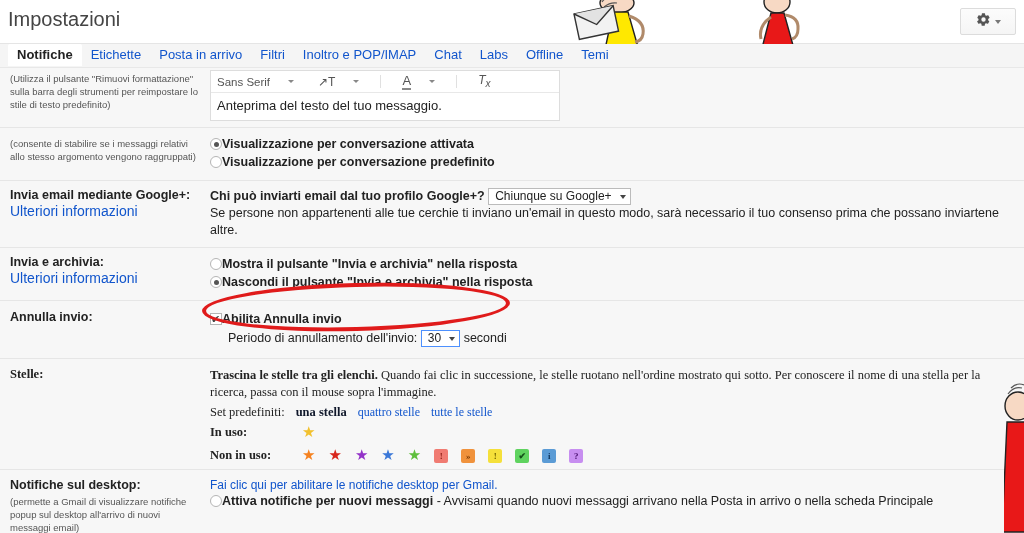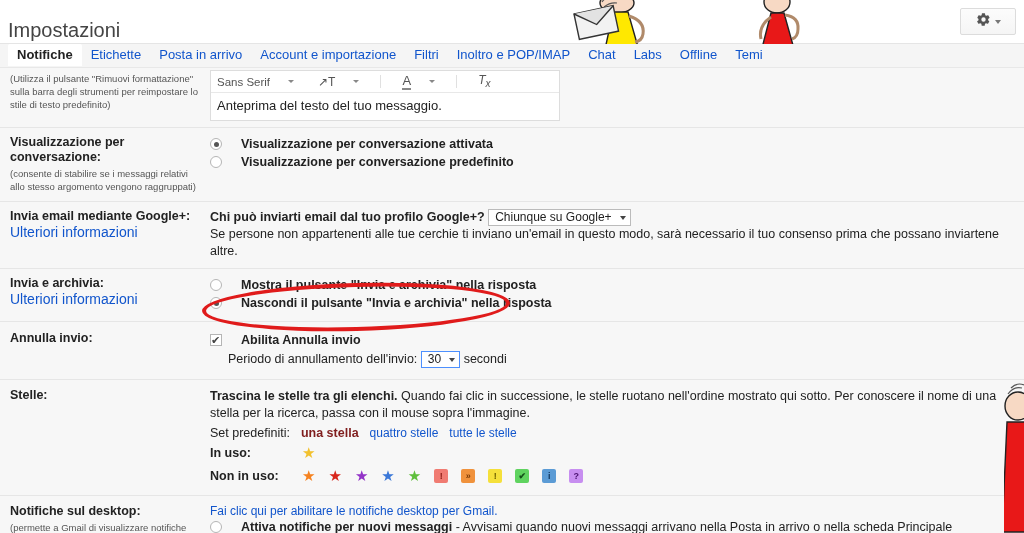--- a/index.html
+++ b/index.html
@@ -13,21 +13,21 @@
 
   
   .header {
     position: relative;
     height: 44px;
     background: #ffffff;
     border-bottom: 1px solid #e5e5e5;
   }
   .page-title {
     position: absolute;
-    left: 8px; top: 19px;
+    left: 8px; top: 8px;
     font-size: 20px;
     color: #444;
     font-weight: 400;
   }
   .gear-btn {
     position: absolute;
     right: 8px; top: 8px;
     width: 56px; height: 27px;
     border: 1px solid #dcdcdc;
     border-radius: 2px;
@@ -99,21 +99,21 @@
   .sub {
     font-size: 9.5px;
     color: #555;
     line-height: 13px;
     margin-top: 2px;
   }
   .link { color: #15c; cursor: pointer; font-size: 12px; }
   .link.small { font-size: 14px; }
 
   
-  .opt { display: flex; align-items: flex-start; gap: 19px; line-height: 17px; margin: 1px 0; }
+  .opt { display: flex; align-items: flex-start; gap: 0; line-height: 17px; margin: 1px 0; }
   .radio {
     width: 12px; height: 12px; border-radius: 50%;
     border: 1px solid #b5b5b5; background: #fff;
     margin-top: 2px; flex: 0 0 12px;
     position: relative; cursor: pointer;
   }
   .radio.on::after {
     content: ""; position: absolute;
     left: 2.5px; top: 2.5px; width: 5px; height: 5px;
     border-radius: 50%; background: #555;
@@ -174,21 +174,21 @@
   .star-strip { display: flex; align-items: center; gap: 13px; }
   .star { font-size: 15px; line-height: 15px; cursor: pointer; }
   .badge {
     width: 14px; height: 14px; border-radius: 2px;
     display: flex; align-items: center; justify-content: center;
     font-size: 9px; font-weight: bold; color: #fff;
     cursor: pointer;
   }
   .sets { display: flex; align-items: baseline; gap: 11px; margin-top: 4px; font-size: 12.5px; }
   .sets .k { color: #222; }
-  .sets .cur { font-weight: bold; color: #7f1d1d; cursor: pointer; }
+  .sets .cur { font-weight: bold; color: #0f172a; cursor: pointer; }
 
   
   .annot {
     position: absolute;
     left: 202px; top: 283px;
     width: 308px; height: 48px;
     pointer-events: none;
     z-index: 20;
   }
   .annot .ell {
@@ -238,21 +238,20 @@
         </svg>
       </span>
       <span class="caret"></span>
     </div>
   </div>
 
   <div class="tabs">
     <div class="tab active">Notifiche</div>
     <div class="tab">Etichette</div>
     <div class="tab">Posta in arrivo</div>
-    <div class="tab">Account e importazione</div>
     <div class="tab">Filtri</div>
     <div class="tab">Inoltro e POP/IMAP</div>
     <div class="tab">Chat</div>
     <div class="tab">Labs</div>
     <div class="tab">Offline</div>
     <div class="tab">Temi</div>
   </div>
 
   <div class="settings">
 
@@ -273,21 +272,20 @@
             <span class="tsep"></span>
             <span style="font-style:italic; font-size:12px;">T<sub>x</sub></span>
           </div>
           <div class="compose-text">Anteprima del testo del tuo messaggio.</div>
         </div>
       </div>
     </div>
 
     <div class="row">
       <div class="lcol">
-        <div class="lbl">Visualizzazione per conversazione:</div>
         <div class="sub">(consente di stabilire se i messaggi relativi allo stesso argomento vengono raggruppati)</div>
       </div>
       <div class="rcol">
         <div class="opt">
           <span class="radio on"></span>
           <span class="otxt">Visualizzazione per conversazione attivata</span>
         </div>
         <div class="opt">
           <span class="radio"></span>
           <span class="otxt">Visualizzazione per conversazione predefinito</span>
@@ -342,21 +340,21 @@
           <span>Periodo di annullamento dell'invio:</span>
           <span class="sel blue">
             <span>30</span>
             <span class="caret"></span>
           </span>
           <span>secondi</span>
         </div>
       </div>
     </div>
 
-    <div class="row" style="padding-top:8px; padding-bottom:12px;">
+    <div class="row" style="padding-top:8px; padding-bottom:6px;font-family:Liberation Serif, serif;">
       <div class="lcol">
         <div class="lbl">Stelle:</div>
       </div>
       <div class="rcol">
         <div class="body-txt">
           <b>Trascina le stelle tra gli elenchi.</b>
           <span>Quando fai clic in successione, le stelle ruotano nell'ordine mostrato qui sotto. Per conoscere il nome di una stella per la ricerca, passa con il mouse sopra l'immagine.</span>
         </div>
         <div class="sets">
           <span class="k">Set predefiniti:</span>

